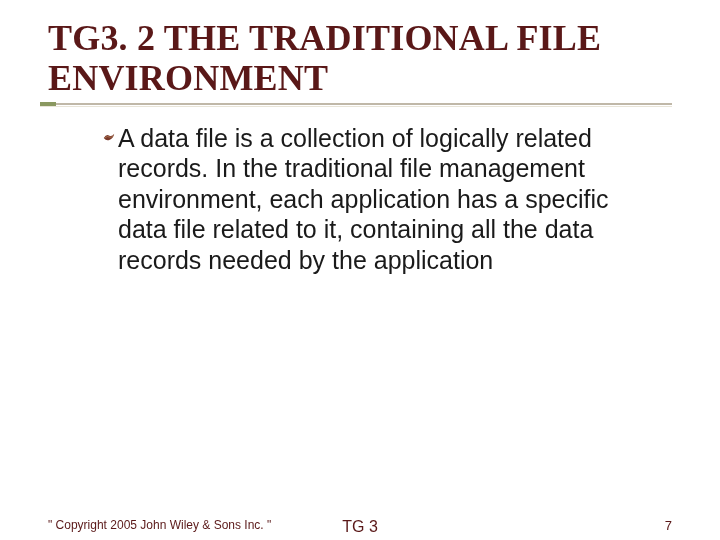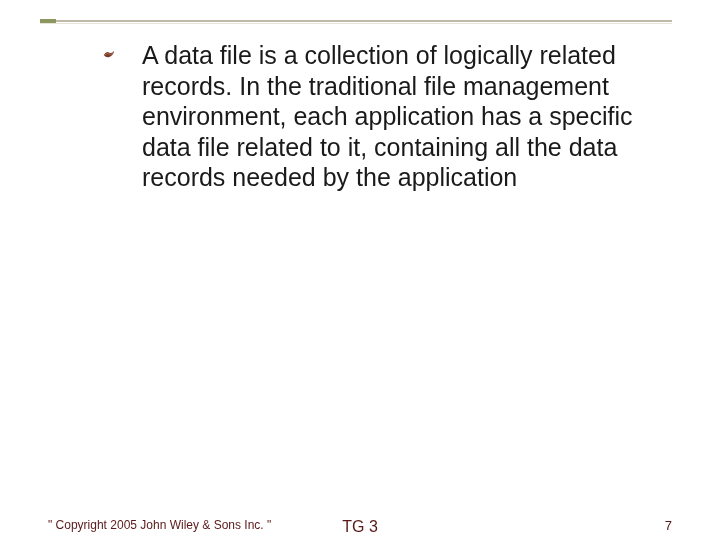--- a/index.html
+++ b/index.html
@@ -44,21 +44,21 @@
     height: 4px;
     background: #8a9860;
   }
   .body {
     padding-left: 54px;
     padding-right: 30px;
   }
   .bullet-row {
     display: flex;
     align-items: flex-start;
-    gap: 26px;
+    gap: 2px;
   }
   .bullet-icon {
     flex: 0 0 auto;
     width: 14px;
     height: 14px;
     margin-top: 8px;
   }
   .bullet-text {
     font-size: 25px;
     line-height: 1.22;
@@ -88,20 +88,21 @@
   .footer-right {
     position: absolute;
     right: 48px;
     font-size: 13px;
   }
 </style>
 </head>
 <body>
 
 <div class="slide">
+  <h1 class="title">TG3. 2 THE TRADITIONAL FILE ENVIRONMENT</h1>
   <div class="title-underline"></div>
 
   <div class="body">
     <div class="bullet-row">
       <span class="bullet-icon">
         <svg viewBox="0 0 16 16" width="14" height="14">
           <path d="M2 8 Q5 3 8 5 Q11 7 14 3 Q13 8 9 10 Q5 12 2 8 Z" fill="#7a3a2a"></path>
           <path d="M3 8 Q6 5 9 7 Q11 8 13 5" fill="none" stroke="#b8845a" stroke-width="0.8"></path>
         </svg>
       </span>

